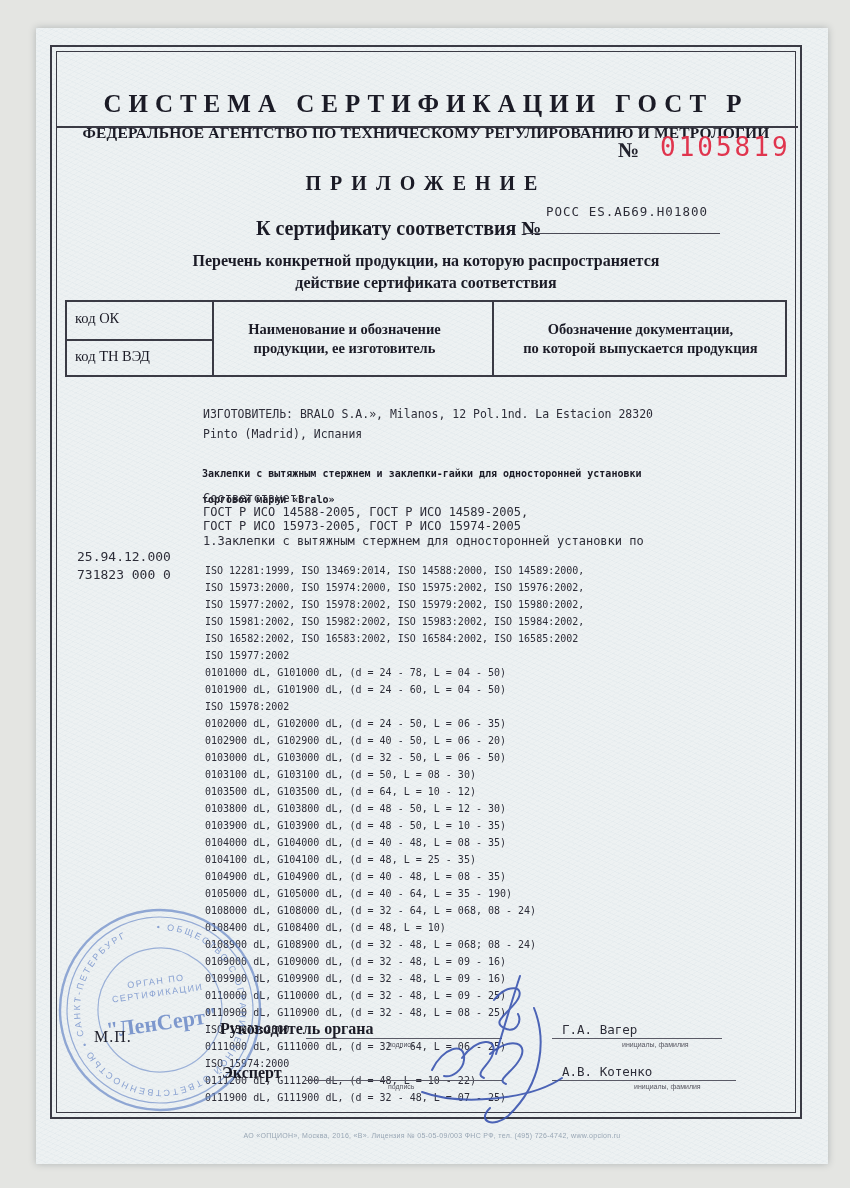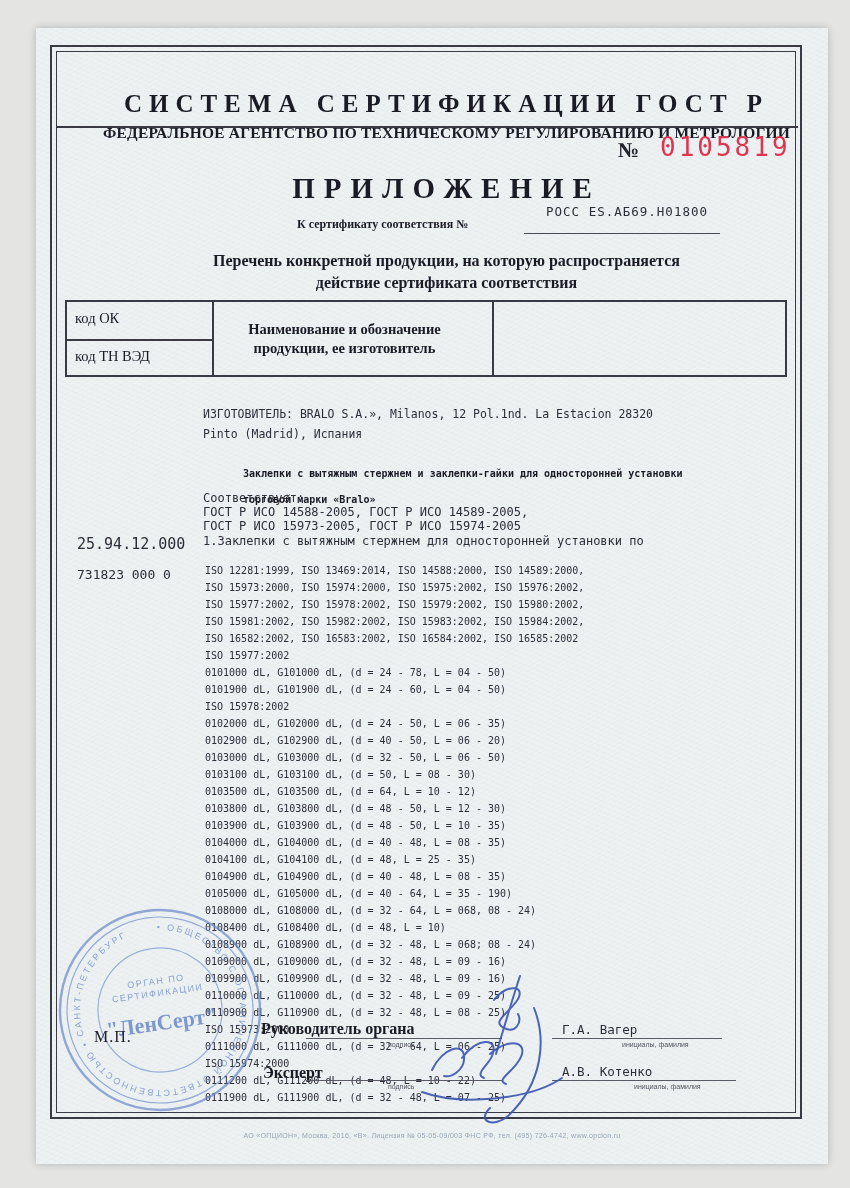--- a/index.html
+++ b/index.html
@@ -9,49 +9,49 @@
           background:#edf1f2;
           background-image:
             repeating-linear-gradient(23deg,  rgba(140,170,190,.05) 0 1px, transparent 1px 5px),
             repeating-linear-gradient(-31deg, rgba(130,165,185,.04) 0 1px, transparent 1px 4px);
           box-shadow:0 0 7px rgba(40,50,60,.28); }
   .frame { position:absolute; left:14px; top:17px; width:752px; height:1074px;
            border:2px solid #3a3a44; }
   .frame-inner { position:absolute; inset:4px; border:1px solid #3a3a44; }
   .abs { position:absolute; }
   .ctr { left:14px; width:752px; text-align:center; }
-  .serifb { font-weight:bold; color:#1b1b26;padding-left:41px; }
+  .serifb { font-weight:bold; color:#1b1b26; }
   .mono { font-family:"DejaVu Sans Mono", monospace; color:#2d2d38; white-space:pre; }
   .sys-title { top:62px; font-size:25px; letter-spacing:7px; }
   .agency    { top:96px; font-size:15.5px; letter-spacing:0.2px; }
   .head-rule { left:20px; top:98px; width:742px; height:2px; background:#3a3a44; }
   .num-sym   { left:582px; top:110px; font-size:21px; font-weight:bold; color:#23232e; }
   .num-val   { left:612px; top:104px; font-size:26px; letter-spacing:3px;margin-left:12px; }
-  .app-title { top:144px; font-size:29px; letter-spacing:9px; }
-  .cert-label{ left:220px; top:189px; font-size:12px; }
+  .app-title { top:144px; font-size:20px; letter-spacing:9px; }
+  .cert-label{ left:220px; top:189px; font-size:20px; }
   .cert-val  { left:494px; top:176px; font-size:12.5px; letter-spacing:1px;margin-left:16px; }
   .cert-rule { left:488px; top:205px; width:196px; height:1px; background:#4a4a55; }
   .sub1 { top:224px; font-size:16px; }
   .sub2 { top:246px; font-size:16px; }
   .tbl { left:29px; top:272px; width:722px; height:77px; border:2px solid #3a3a44; }
   .tbl .v1 { position:absolute; left:145px; top:0; bottom:0; width:1.5px; background:#3a3a44; }
   .tbl .v2 { position:absolute; left:425px; top:0; bottom:0; width:1.5px; background:#3a3a44; }
   .tbl .h1 { position:absolute; left:0; top:37px; width:145px; height:1.5px; background:#3a3a44; }
   .tbl .c1a { position:absolute; left:8px; top:8px;  font-size:14.5px; color:#1b1b26; }
   .tbl .c1b { position:absolute; left:8px; top:46px; font-size:14.5px; color:#1b1b26; }
   .tbl .hd { position:absolute; top:0; height:100%; display:flex; align-items:center;
              justify-content:center; text-align:center; font-size:14.5px; font-weight:bold;
              color:#1b1b26; line-height:19px; white-space:pre; }
   .tbl .hd2 { left:146px; width:263px; }
   .tbl .hd3 { left:426px; width:295px; }
   .manuf { left:167px; top:377px; font-size:11.5px; line-height:19.5px; }
   .prodname { left:166px; top:433px; font-size:10px; line-height:26px; white-space:pre; }
   .spec-intro { left:167px; top:463px; font-size:12px;   line-height:14.2px; }
   .spec-list  { left:169px; top:534px; font-size:10px; line-height:17px; }
-  .okcode    { left:41px; top:507px; font-size:15px;text-align:right; }
+  .okcode    { left:41px; top:521px; font-size:13px;text-align:right; }
   .tnvedcode { left:41px; top:539px; font-size:13px; }
   .role1 { left:184px; top:992px;  font-size:16px; }
   .role2 { left:186px; top:1036px; font-size:16px; }
   .sline { height:1px; background:#5a5a66; }
   .sl1 { left:270px; top:1010px; width:196px; }
   .sl2 { left:270px; top:1052px; width:196px; }
   .nl1 { left:516px; top:1010px; width:170px; }
   .nl2 { left:516px; top:1052px; width:184px; }
   .scap { font-family:"Liberation Sans", sans-serif; font-size:7px; color:#55555f; }
   .cap1 { left:352px; top:1013px; }
@@ -92,20 +92,22 @@
   <div class="abs ctr serifb sub1">Перечень конкретной продукции,  на которую распространяется</div>
 
   <div class="abs tbl">
     <div class="v1"></div>
     <div class="v2"></div>
     <div class="h1"></div>
     <div class="c1a">код ОК</div>
     <div class="c1b">код ТН ВЭД</div>
     <div class="hd hd2">Наименование и обозначение
 продукции, ее изготовитель</div>
+    <div class="hd hd3">Обозначение документации,
+по которой выпускается продукция</div>
   </div>
 
   <div class="abs mono okcode">25.94.12.000</div>
   <div class="abs mono tnvedcode">731823 000 0</div>
 
   <pre class="abs mono manuf">ИЗГОТОВИТЕЛЬ: BRALO S.A.», Milanos, 12 Pol.1nd. La Estacion 28320
 Pinto (Madrid), Испания</pre>
   <pre class="abs serifb prodname">Заклепки с вытяжным стержнем и заклепки-гайки для односторонней установки
 торговой марки «Bralo»</pre>
   <pre class="abs mono spec-intro">Соответствует:

